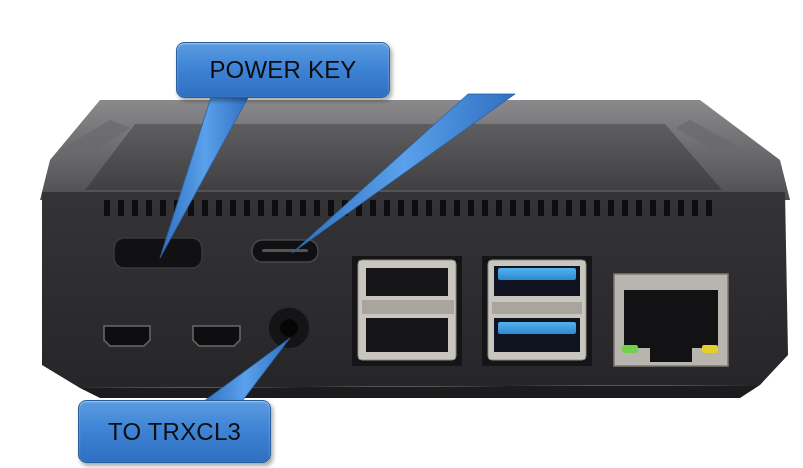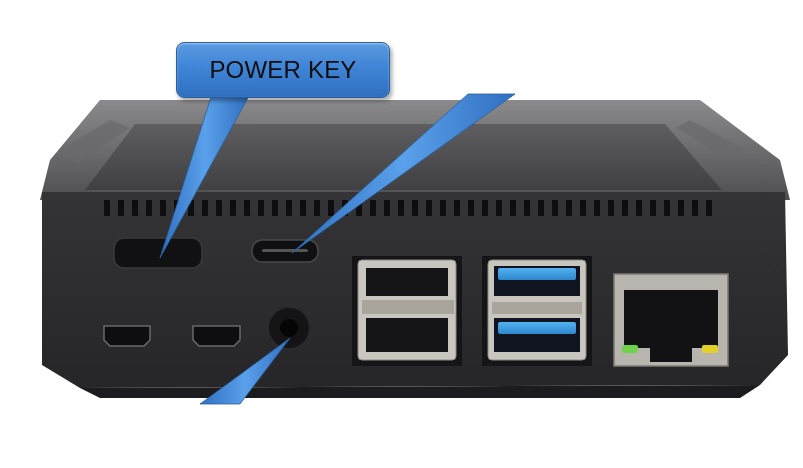--- a/index.html
+++ b/index.html
@@ -159,13 +159,16 @@
     </g>
 
     <path d="M 212 94 L 250 94 L 160 258 Z" fill="url(#pointerGrad)" stroke="#2a5f9e" stroke-width="0.8"></path>
     <path d="M 468 94 L 515 94 L 292 253 Z" fill="url(#pointerGrad)" stroke="#2a5f9e" stroke-width="0.8"></path>
     <path d="M 200 404 L 240 404 L 290 338 Z" fill="url(#pointerGrad)" stroke="#2a5f9e" stroke-width="0.8"></path>
   </svg>
 
   <div class="callout" id="callout-power-key">
     <span>POWER KEY</span>
   </div>
+  <div class="callout" id="callout-trxcl3">
+    <span>TO TRXCL3</span>
+  </div>
 </div>
 
 </body></html>

